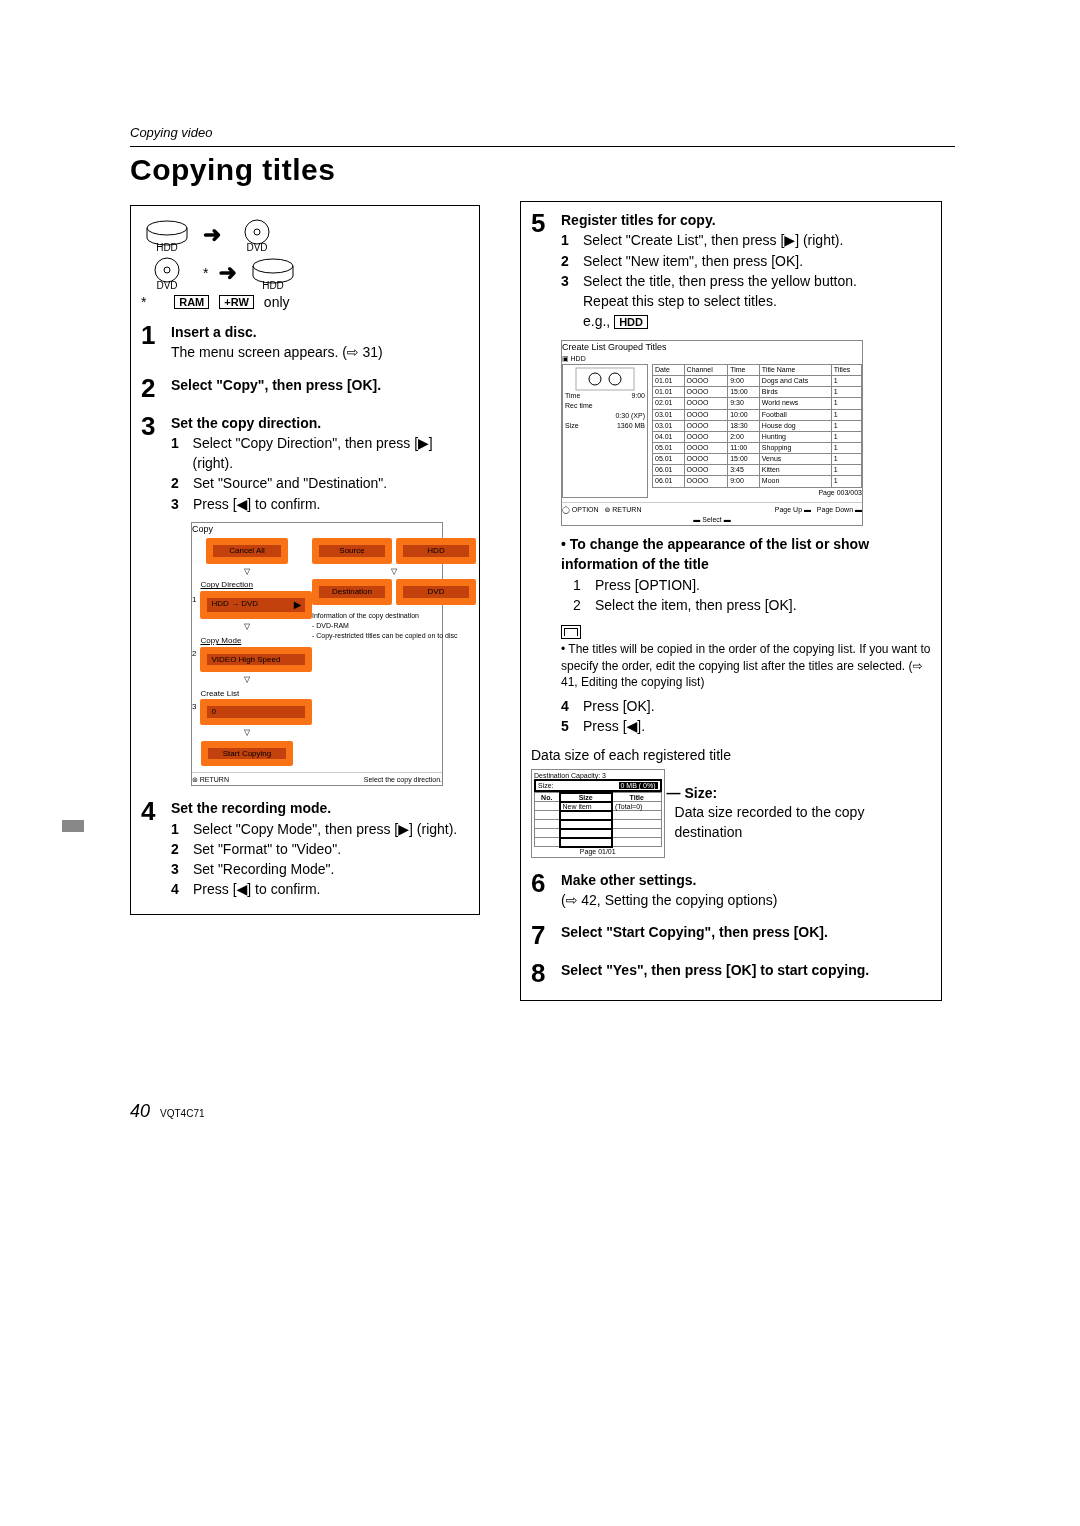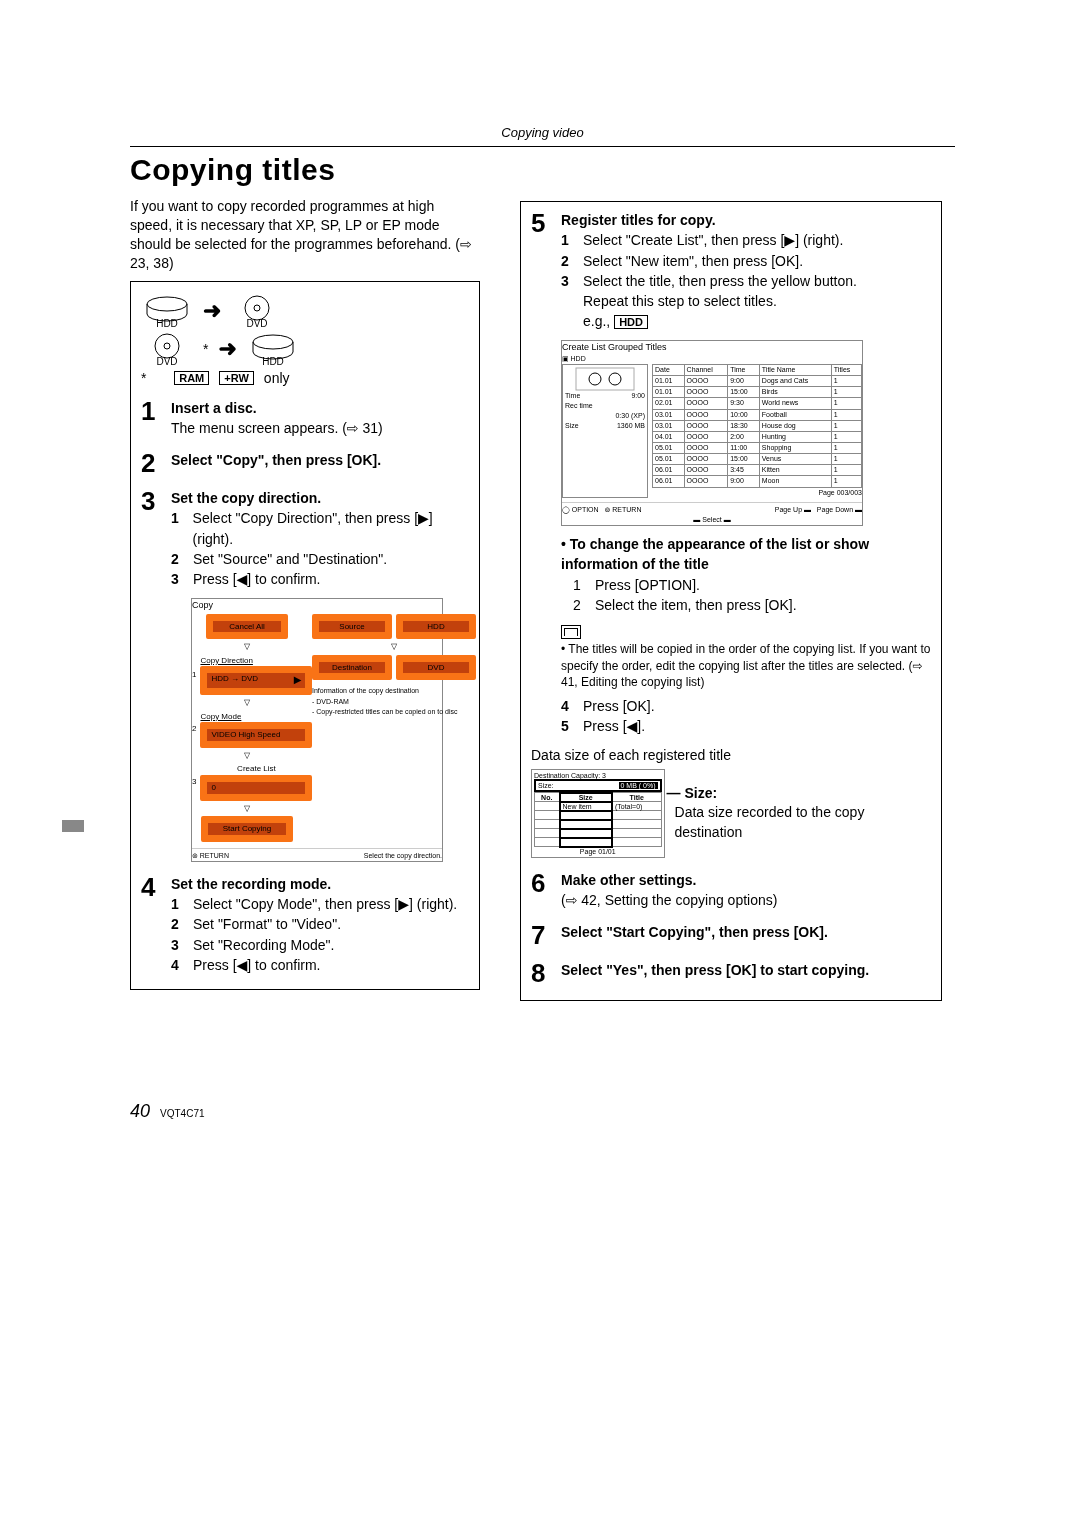--- a/index.html
+++ b/index.html
@@ -12,21 +12,20 @@
     width: 1080px;
   }
   .page {
     padding: 125px 125px 60px 130px;
     position: relative;
   }
   .breadcrumb {
     font-style: italic;
     font-size: 13px;
     margin-bottom: 6px;
-    text-align: center;
   }
   .hrule {
     border-top: 1px solid #000;
     margin-bottom: 6px;
   }
   h1 {
     font-size: 30px;
     font-weight: 900;
     margin: 0 0 10px 0;
     letter-spacing: 0.5px;
@@ -196,21 +195,20 @@
 <div class="side-tab"></div>
 
 <div class="page">
   <div class="breadcrumb">Copying video</div>
   <div class="hrule"></div>
   <h1>Copying titles</h1>
 
   <div class="columns">
 
     <div class="col-left">
-      <div class="intro">If you want to copy recorded programmes at high speed, it is necessary that XP, SP, LP or EP mode should be selected for the programmes beforehand. (⇨ 23, 38)</div>
 
       <div class="box">
 
         <div class="media-row">
           <svg class="hdd-svg" viewBox="0 0 52 34">
             <ellipse cx="26" cy="10" rx="20" ry="7" fill="none" stroke="black"></ellipse>
             <path d="M6 10 v10 a20 7 0 0 0 40 0 v-10" fill="none" stroke="black"></path>
             <text x="26" y="33" font-size="10" text-anchor="middle">HDD</text>
           </svg>
           <span class="arrow">➜</span>
@@ -296,21 +294,21 @@
                       <div style="text-decoration:underline;">Copy Mode</div>
                       <div class="pill pill-w">
                           <span>VIDEO  High Speed</span>
                         </div>
                     </div>
                   </div>
                   <div style="text-align:center;">▽</div>
                   <div class="mini-row">
                       <span>3</span>
                     <div>
-                      <div style="text-align:center;">Create List</div>
+                      <div style="">Create List</div>
                       <div class="pill pill-w">
                           <span>0</span>
                         </div>
                     </div>
                   </div>
                   <div style="text-align:center;">▽</div>
                   <div class="pill" style="margin:2px auto; width:70px">Start Copying</div>
                 </div>
                 <div style="flex:1;">
                   <div class="mini-row">

